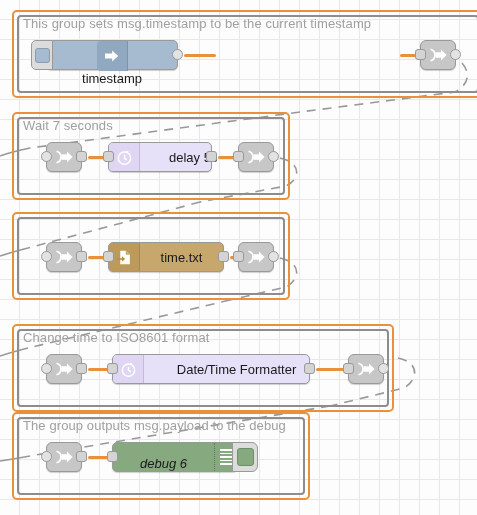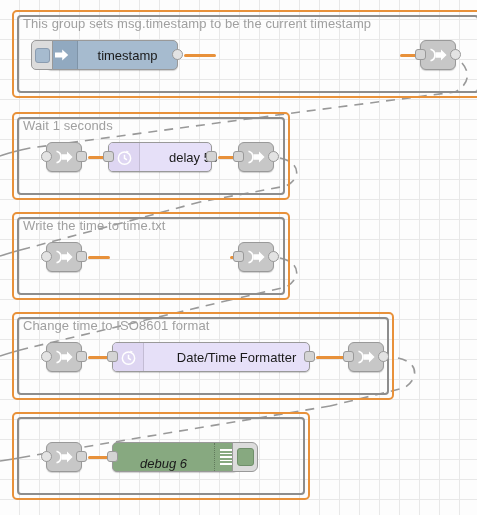--- a/index.html
+++ b/index.html
@@ -80,21 +80,21 @@
     border:1px solid #999;
     border-radius:3px;
     top:50%;margin-top:-6px;
     box-sizing:border-box;
   }
   .port.in{left:-6px;}
   .port.out{right:-6px;}
   .port.round{border-radius:50%;background:#e3e3e3;}
 
   
-  .n-inject{background:#a6bbcf;}
+  .n-inject{background:#a6bbcf;flex-direction:column;}
   .n-inject .icon-box{background:#91a9c0;border-right:1px solid rgba(0,0,0,.12);}
   .n-change{background:#e2d96e;}
   .n-change .icon-box{background:#d3ca60;}
   .n-delay{background:#e6e0f8;gap:20px;}
   .n-delay .icon-box{background:#ded6f2;}
   .n-file{background:#c7a76c;}
   .n-file .icon-box{background:#bd9a59;}
   .n-debug{background:#87a980;align-items:flex-end;}
   .n-link{
     background:#c7c7c7;width:36px;border-radius:6px;
@@ -206,21 +206,21 @@
           <path d="M2.5 2.2a6 6 0 0 1 0 11.6" stroke="#fff" stroke-width="1.7" fill="none"></path>
           <path d="M7.5 5.3h5.5V2.4L18.6 8l-5.6 5.6v-2.9H7.5z" fill="#fff"></path>
         </svg>
       </div>
       <div class="port out round"></div>
     </div>
   </div>
 
   <div class="group" style="left:12px;top:112px;width:278px;height:88px;">
     <div class="group-inner"></div>
-    <div class="group-label">Wait 1 seconds</div>
+    <div class="group-label">Wait 7 seconds</div>
 
     <div class="node n-link" style="left:32px;top:28px;">
       <div class="port in round"></div>
       <div class="icon-box">
         <svg class="ic" width="20" height="16" viewBox="0 0 20 16">
           <path d="M2.5 2.2a6 6 0 0 1 0 11.6" stroke="#fff" stroke-width="1.7" fill="none"></path>
           <path d="M7.5 5.3h5.5V2.4L18.6 8l-5.6 5.6v-2.9H7.5z" fill="#fff"></path>
         </svg>
       </div>
       <div class="port out"></div>
@@ -250,51 +250,62 @@
           <path d="M2.5 2.2a6 6 0 0 1 0 11.6" stroke="#fff" stroke-width="1.7" fill="none"></path>
           <path d="M7.5 5.3h5.5V2.4L18.6 8l-5.6 5.6v-2.9H7.5z" fill="#fff"></path>
         </svg>
       </div>
       <div class="port out round"></div>
     </div>
   </div>
 
   <div class="group" style="left:12px;top:212px;width:278px;height:88px;">
     <div class="group-inner"></div>
-    <div class="group-label">Write the time to time.txt</div>
 
     <div class="node n-link" style="left:32px;top:28px;">
       <div class="port in round"></div>
       <div class="icon-box">
         <svg class="ic" width="20" height="16" viewBox="0 0 20 16">
           <path d="M2.5 2.2a6 6 0 0 1 0 11.6" stroke="#fff" stroke-width="1.7" fill="none"></path>
           <path d="M7.5 5.3h5.5V2.4L18.6 8l-5.6 5.6v-2.9H7.5z" fill="#fff"></path>
         </svg>
       </div>
       <div class="port out"></div>
     </div>
 
     <div style="position:absolute;left:74px;top:42px;width:22px;height:3px;background:#e8913a;border-radius:2px;"></div>
 
+    <div class="node n-file" style="left:94px;top:28px;width:116px;">
+      <div class="port in"></div>
+      <div class="icon-box">
+        <svg class="ic" width="17" height="17" viewBox="0 0 16 16">
+          <path d="M4 1.6h5.2L13 5.3v9H4z" fill="#fff"></path>
+          <path d="M9.2 1.6v3.7H13z" fill="#c7a76c"></path>
+          <path d="M1.2 8.6h4.4V6.8l3 2.6-3 2.6v-1.8H1.2z" fill="#c08a3e"></path>
+        </svg>
+      </div>
+      <div class="label">time.txt</div>
+      <div class="port out"></div>
+    </div>
 
     <div style="position:absolute;left:216px;top:42px;width:22px;height:3px;background:#e8913a;border-radius:2px;"></div>
 
     <div class="node n-link" style="left:224px;top:28px;">
       <div class="port in"></div>
       <div class="icon-box">
         <svg class="ic" width="20" height="16" viewBox="0 0 20 16">
           <path d="M2.5 2.2a6 6 0 0 1 0 11.6" stroke="#fff" stroke-width="1.7" fill="none"></path>
           <path d="M7.5 5.3h5.5V2.4L18.6 8l-5.6 5.6v-2.9H7.5z" fill="#fff"></path>
         </svg>
       </div>
       <div class="port out round"></div>
     </div>
   </div>
 
-  <div class="group" style="left:12px;top:312px;width:382px;height:88px;">
+  <div class="group" style="left:12px;top:324px;width:382px;height:88px;">
     <div class="group-inner"></div>
     <div class="group-label">Change time to ISO8601 format</div>
 
     <div class="node n-link" style="left:32px;top:28px;">
       <div class="port in round"></div>
       <div class="icon-box">
         <svg class="ic" width="20" height="16" viewBox="0 0 20 16">
           <path d="M2.5 2.2a6 6 0 0 1 0 11.6" stroke="#fff" stroke-width="1.7" fill="none"></path>
           <path d="M7.5 5.3h5.5V2.4L18.6 8l-5.6 5.6v-2.9H7.5z" fill="#fff"></path>
         </svg>
@@ -326,20 +337,21 @@
           <path d="M2.5 2.2a6 6 0 0 1 0 11.6" stroke="#fff" stroke-width="1.7" fill="none"></path>
           <path d="M7.5 5.3h5.5V2.4L18.6 8l-5.6 5.6v-2.9H7.5z" fill="#fff"></path>
         </svg>
       </div>
       <div class="port out round"></div>
     </div>
   </div>
 
   <div class="group" style="left:12px;top:412px;width:298px;height:88px;">
     <div class="group-inner"></div>
+    <div class="group-label">The group outputs msg.payload to the debug</div>
 
     <div class="node n-link" style="left:32px;top:28px;">
       <div class="port in round"></div>
       <div class="icon-box">
         <svg class="ic" width="20" height="16" viewBox="0 0 20 16">
           <path d="M2.5 2.2a6 6 0 0 1 0 11.6" stroke="#fff" stroke-width="1.7" fill="none"></path>
           <path d="M7.5 5.3h5.5V2.4L18.6 8l-5.6 5.6v-2.9H7.5z" fill="#fff"></path>
         </svg>
       </div>
       <div class="port out"></div>

